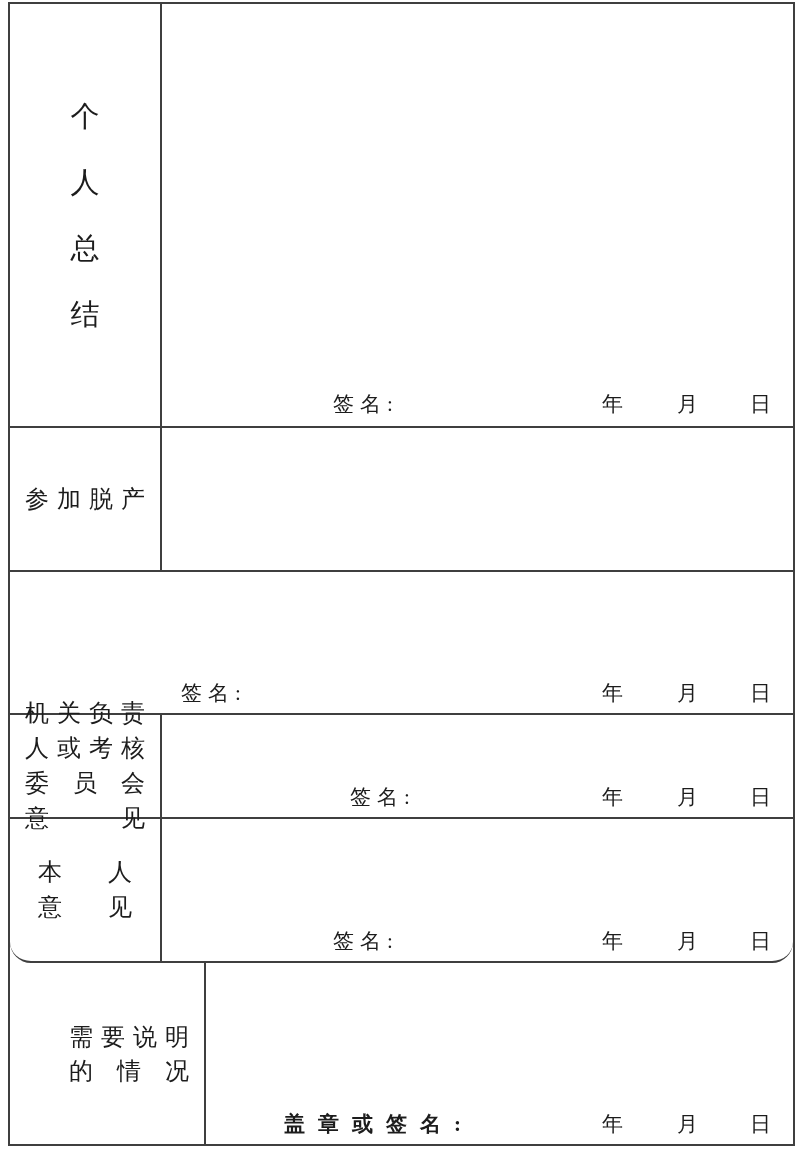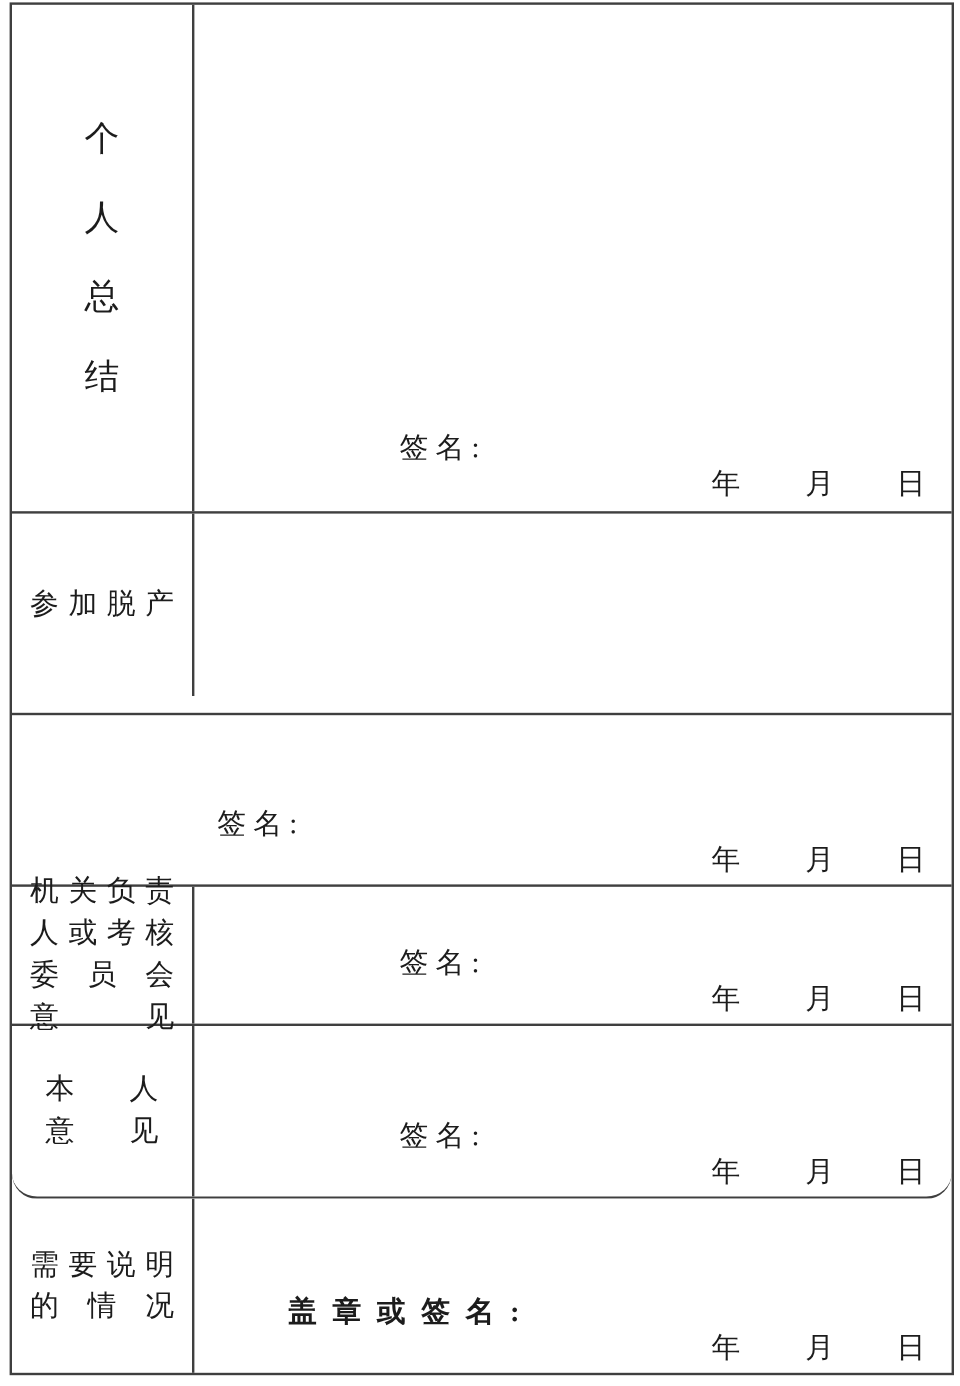--- a/index.html
+++ b/index.html
@@ -13,25 +13,25 @@
   }
   .form-table {
     position:absolute; left:8px; top:2px;
     width:787px; height:1144px;
     border:2px solid #3f3f3f;
     display:flex; flex-direction:column;
     background:#ffffff;
   }
   .row { display:flex; border-bottom:2px solid #3f3f3f; min-height:0; }
   .r1 { height:424px; }
-  .r2 { height:168px;flex-direction:column; }
+  .r2 { height:144px; }
   .r3 { height:143px; }
-  .r4 { height:116px; }
+  .r4 { height:104px;gap:17px; }
   .r5 { height:144px;border-radius:21px; }
-  .r6 { flex:1; border-bottom:0; }
+  .r6 { flex:1; border-bottom:0;padding-left:44px; }
   .label-cell {
     flex:0 0 152px; width:152px;
     border-right:2px solid #3f3f3f;
     display:flex; flex-direction:column;
     justify-content:center; align-items:center;
   }
   .content-cell {
     flex:1; min-width:0;
     display:flex; flex-direction:column; justify-content:flex-end;
   }
@@ -43,23 +43,22 @@
   .label-box.narrow { width:94px; }
   .lline {
     font-size:24px; line-height:35px;
     text-align:justify; text-align-last:justify;
   }
   .r2 .lline { line-height:37px; }
   .r6 .lline { line-height:34px; }
   
   .sig {
     display:flex; align-items:baseline;
-    font-size:24px; line-height:30px;
+    font-size:21px; line-height:30px;
     padding-bottom:5px;
-    flex-direction:column;
   }
   .r1 .sig { padding-bottom:7px; }
   .sig-label { margin-left:171px; letter-spacing:6px; white-space:nowrap; }
   .r6 .sig-label { margin-left:78px; letter-spacing:13px;font-weight:bold; }
   .dates { margin-left:auto; display:flex; padding-right:22px; }
   .dates .month { margin-left:54px; }
   .dates .day { margin-left:52px; }
 </style>
 </head>
 <body>

